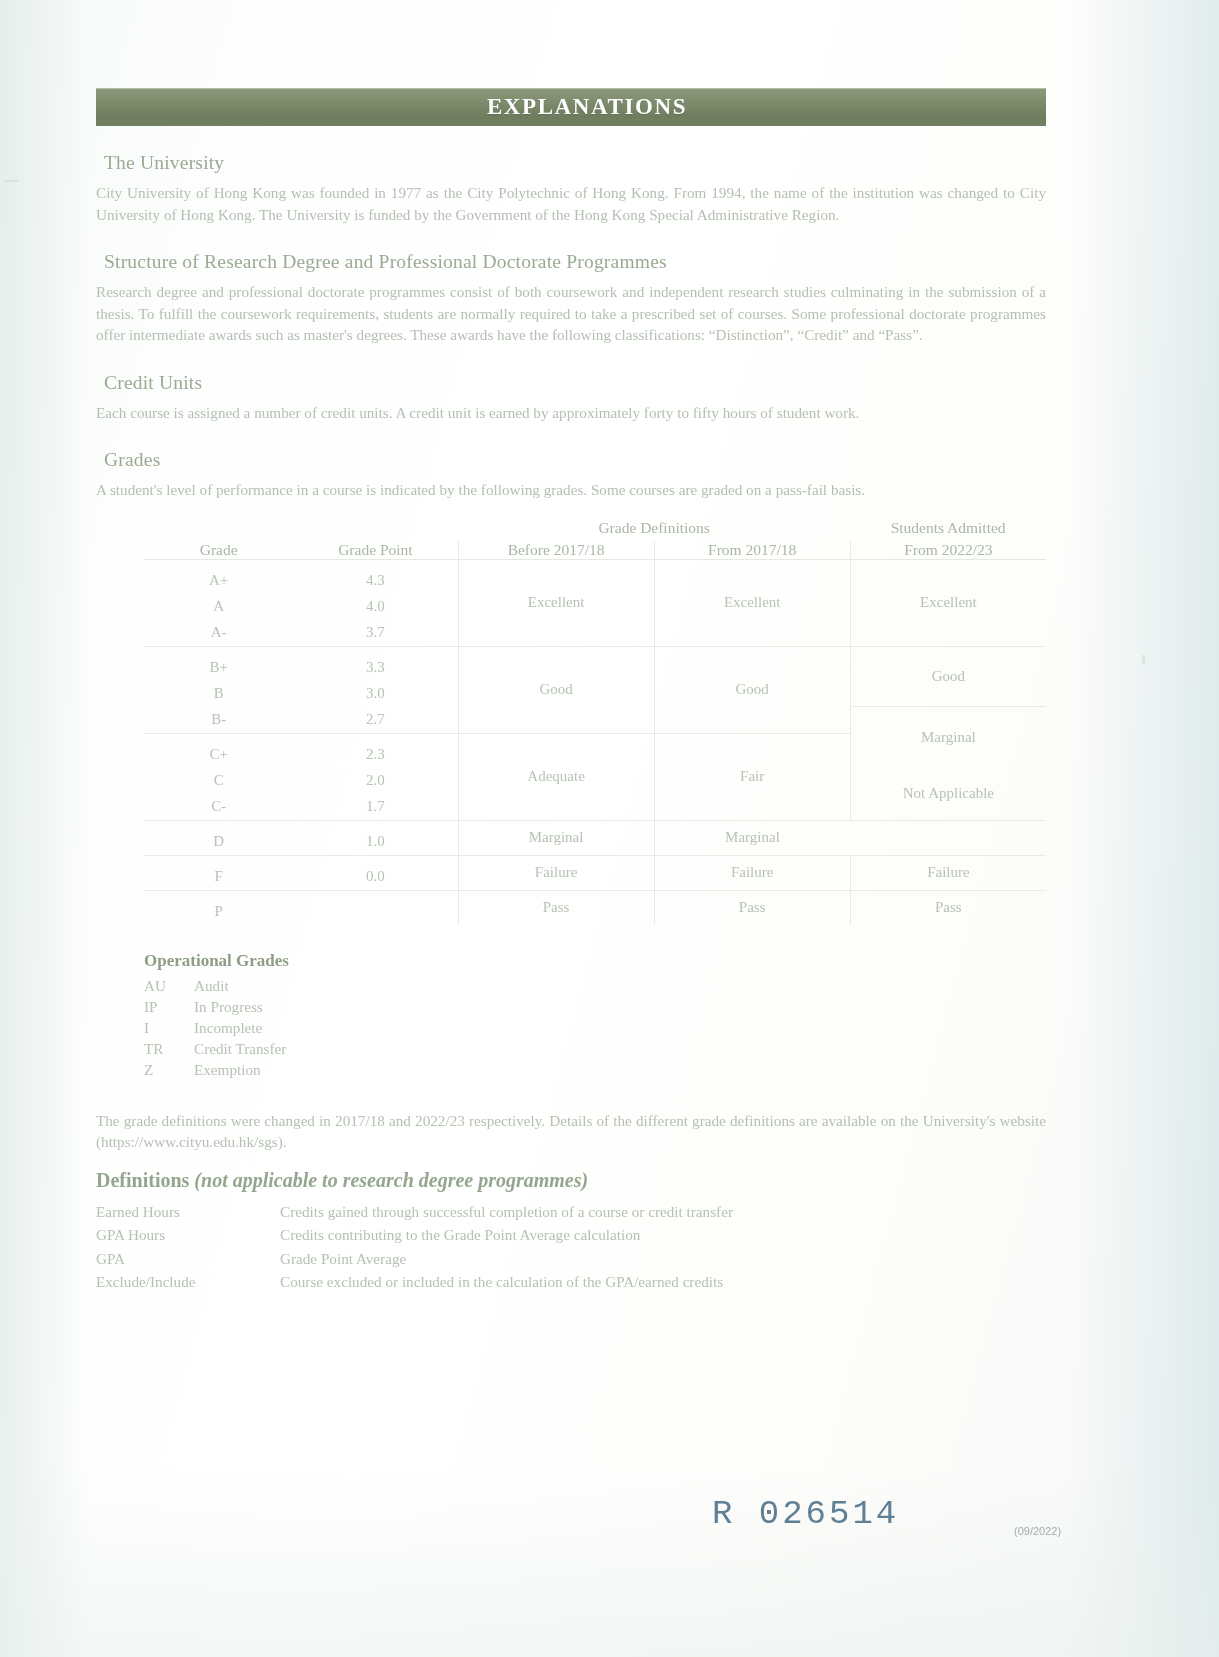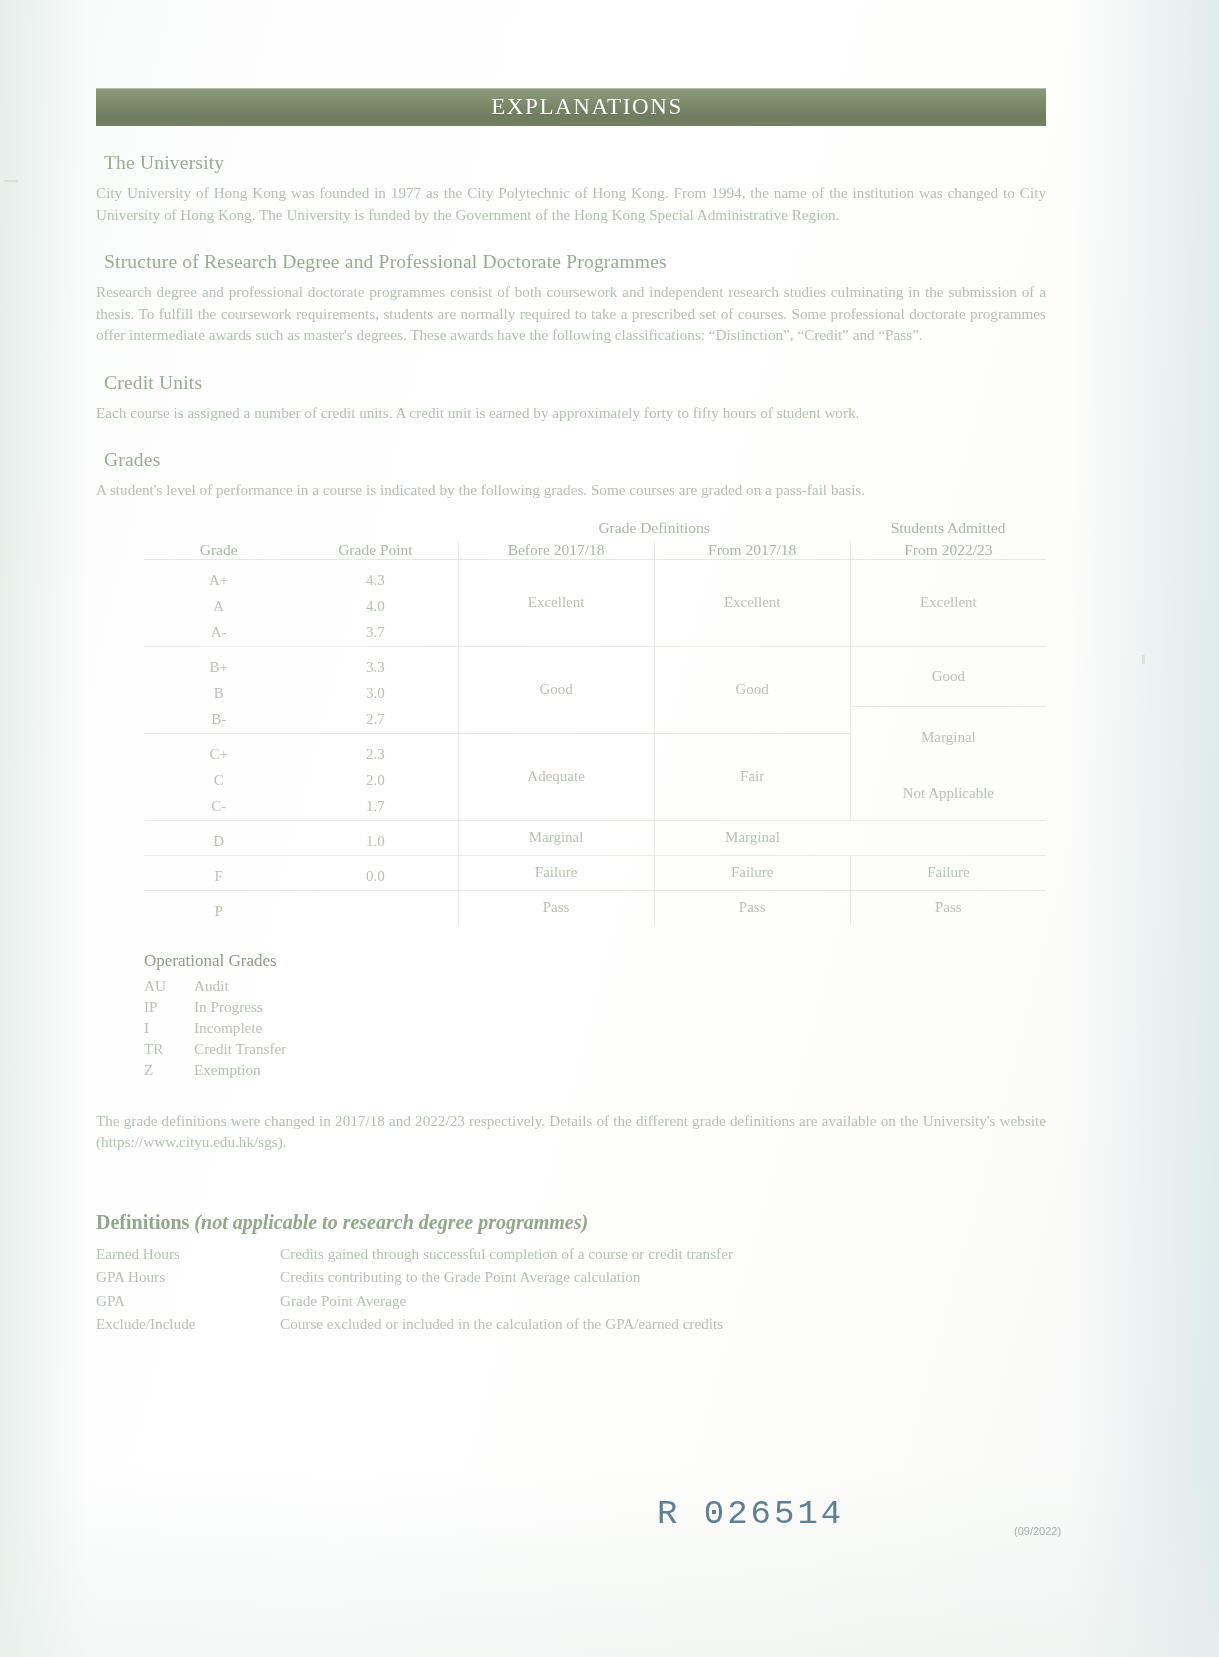--- a/index.html
+++ b/index.html
@@ -54,21 +54,21 @@
     height: 38px;
     background: linear-gradient(180deg, #8d9a7d 0%, #7d8b6c 40%, #6f7d5f 75%, #737f63 100%);
     display: flex;
     align-items: center;
     justify-content: center;
     box-shadow: 0 1px 0 rgba(255,255,255,0.35) inset;
   }
   .banner-title {
     color: #ffffff;
     font-family: "Liberation Serif", serif;
-    font-weight: normal;
+    font-weight: bold;
     font-size: 23px;
     letter-spacing: 1.6px;
     text-shadow: 0 1px 1px rgba(0,0,0,0.12);
     margin-left: 32px;
   }
 
   
   h2.sec-head {
     font-family: "Liberation Serif", serif;
     font-weight: normal;
@@ -138,38 +138,38 @@
   .grp-start td.grade-cell,
   .grp-start td.gp-cell { padding-top: 8px; }
 
   
   .op-grades {
     margin-top: 26px;
     margin-left: 48px;
   }
   .op-title {
     font-family: "Liberation Serif", serif;
-    font-weight: normal;
+    font-weight: bold;
     font-size: 17px;
     color: #8d9d86;
     margin-bottom: 4px;
   }
   .op-row {
     display: flex;
     font-family: "Liberation Serif", serif;
     font-size: 15.2px;
     line-height: 21px;
     color: #b7c3b4;
   }
   .op-code { width: 50px; }
 
   .note-para { margin-top: 30px; }
 
   
-  .defs-block { margin-top: 58px; }
+  .defs-block { margin-top: 16px; }
   .defs-head {
     font-family: "Liberation Serif", serif;
     font-size: 20px;
     color: #94a68d;
     font-weight: bold;
   }
   .defs-head .italic-part {
     font-style: italic;
     font-weight: bold;
   }
@@ -178,21 +178,21 @@
     font-family: "Liberation Serif", serif;
     font-size: 15.2px;
     line-height: 23.5px;
     color: #b5c2b3;
   }
   .def-term { width: 184px; }
 
   
   .footer-serial {
     position: absolute;
-    left: 657px;
+    left: 712px;
     top: 1495px;
     font-family: "Liberation Mono", monospace;
     font-size: 34px;
     letter-spacing: 3px;
     color: #5f7f95;
   }
   .footer-code {
     position: absolute;
     left: 1014px;
     top: 1525px;

